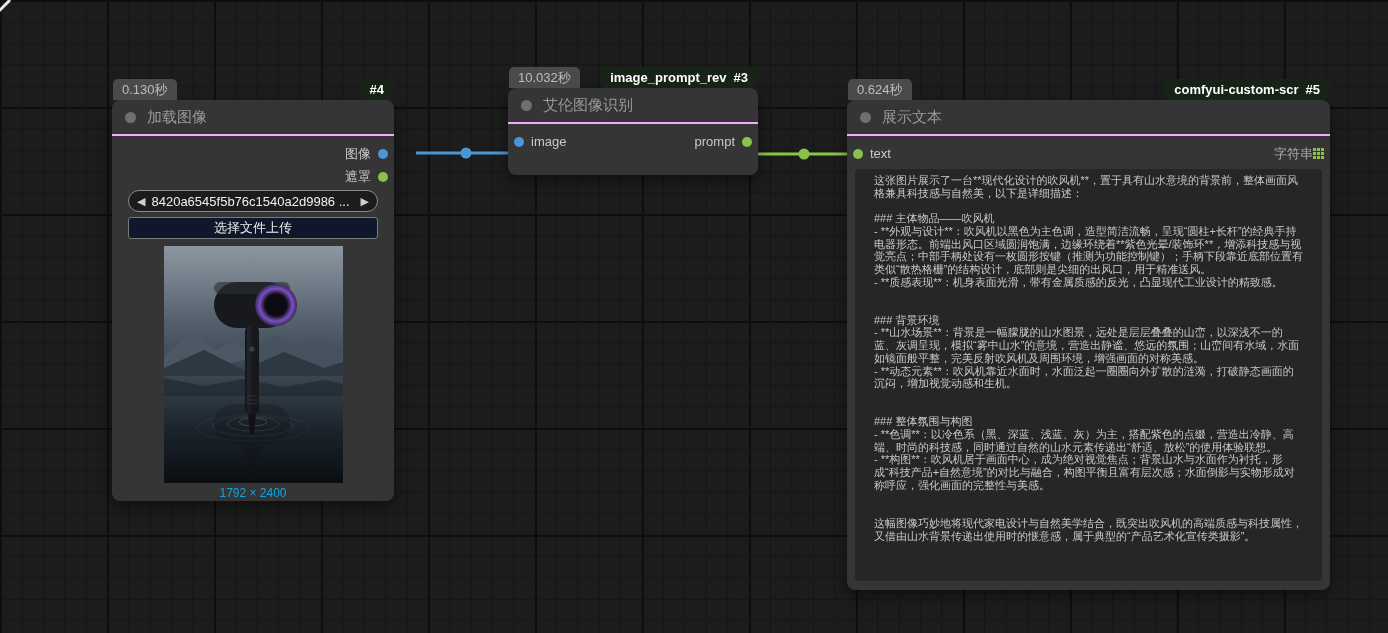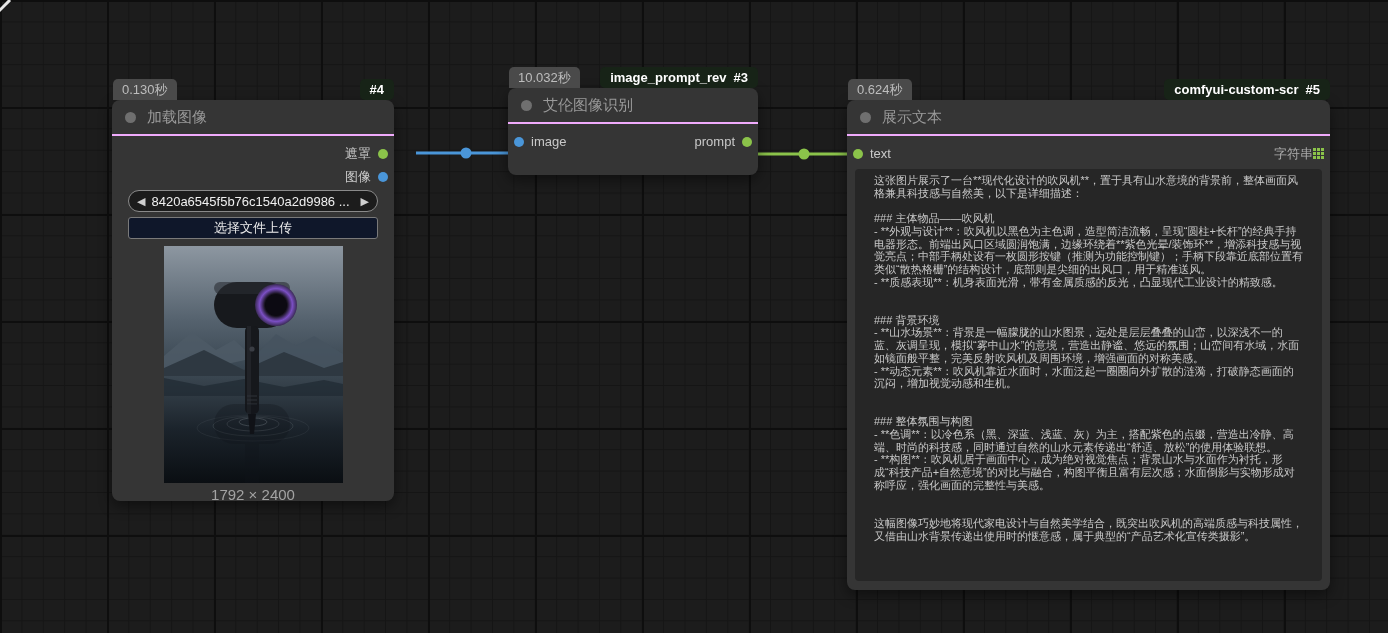--- a/index.html
+++ b/index.html
@@ -50,21 +50,21 @@
   }
   .combo-arrow{color:#cfcfcf;font-size:11px;line-height:1;cursor:pointer;flex:0 0 auto;}
   .combo-value{color:#f0f0f0;font-size:13px;flex:1;text-align:left;white-space:nowrap;overflow:hidden;}
   .upload-btn{
     margin:5px 16px 0;height:22px;background:#0f172a;border:1px solid #7a7a7a;
     border-radius:3px;color:#ececec;font-size:13px;display:flex;align-items:center;
     justify-content:center;cursor:pointer;
   }
   .preview-wrap{margin-top:7px;display:flex;justify-content:center;}
   .preview-img{width:179px;height:237px;display:block;}
-  .preview-caption{margin-top:3px;text-align:center;color:#a3a3a3;font-size:15px;}
+  .preview-caption{margin-top:3px;text-align:center;color:#0ea5e9;font-size:12px;}
   .text-widget{
     margin:4px 8px 8px;height:412px;background:#262626;border-radius:4px;
     padding:5px 19px;color:#c9c9c9;font-size:11px;line-height:12.7px;
     white-space:pre-wrap;overflow:hidden;word-break:break-all;
   }
   .str-type{display:flex;align-items:center;}
   .str-label{color:#ababab;font-size:13px;}
   .grid-icon{display:inline-grid;grid-template-columns:repeat(3,3px);grid-auto-rows:3px;gap:1px;}
   .grid-icon span{background:#8bc34a;}
   #wires{position:absolute;left:0;top:0;z-index:1;}
@@ -92,28 +92,28 @@
     <div class="badge id-badge">
       <span>#4</span>
     </div>
     <div class="node-header">
       <span class="collapse-dot"></span>
       <span class="node-title">加载图像</span>
     </div>
     <div class="ports">
       <div class="port-row out">
         <div class="port">
+          <span class="port-label">图像</span>
+          <span class="port-dot dot-blue"></span>
+        </div>
+      </div>
+      <div class="port-row out">
+        <div class="port">
           <span class="port-label">遮罩</span>
           <span class="port-dot dot-green"></span>
-        </div>
-      </div>
-      <div class="port-row out">
-        <div class="port">
-          <span class="port-label">图像</span>
-          <span class="port-dot dot-blue"></span>
         </div>
       </div>
     </div>
     <div class="combo">
       <span class="combo-arrow">◀</span>
       <span class="combo-value">8420a6545f5b76c1540a2d9986  ...</span>
       <span class="combo-arrow">▶</span>
     </div>
     <div class="upload-btn">选择文件上传</div>
     <div class="preview-wrap">

